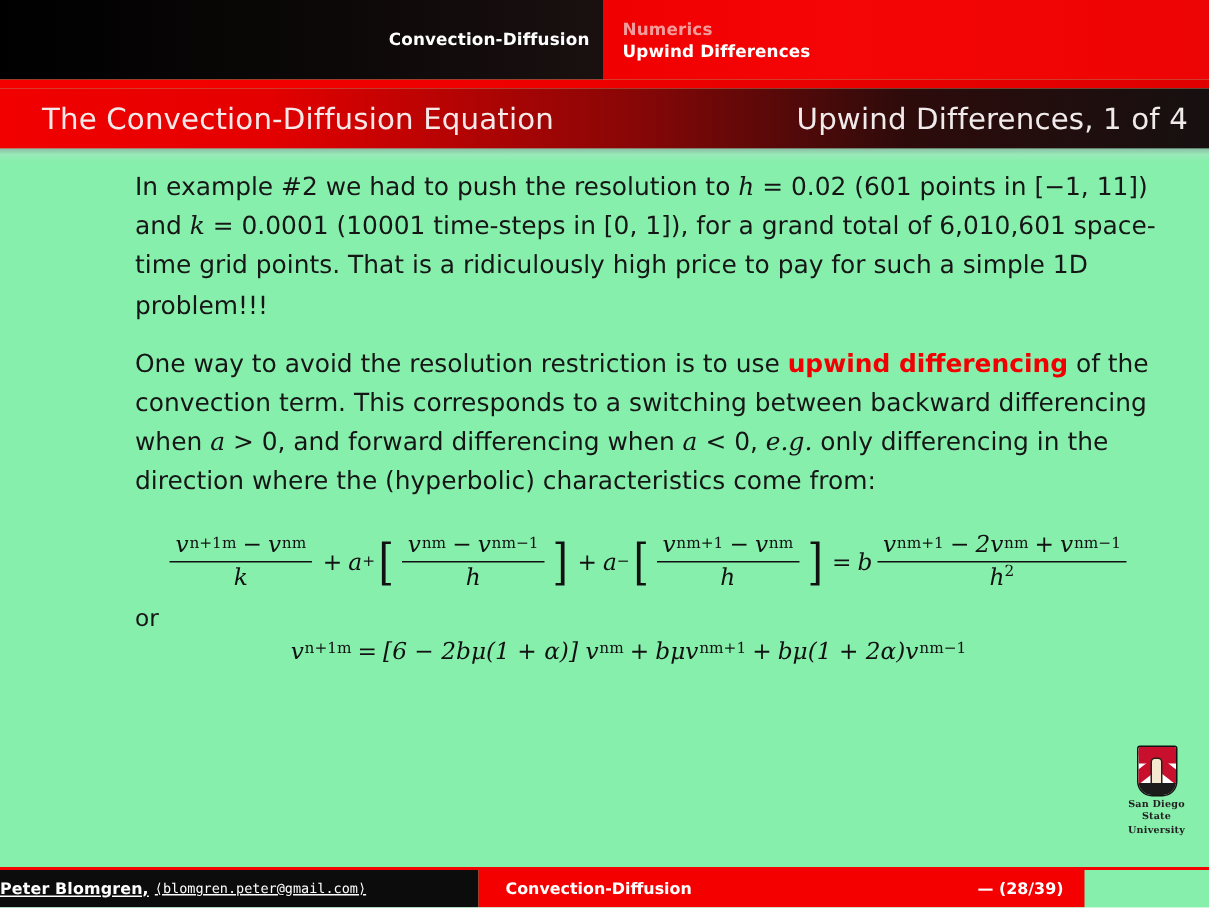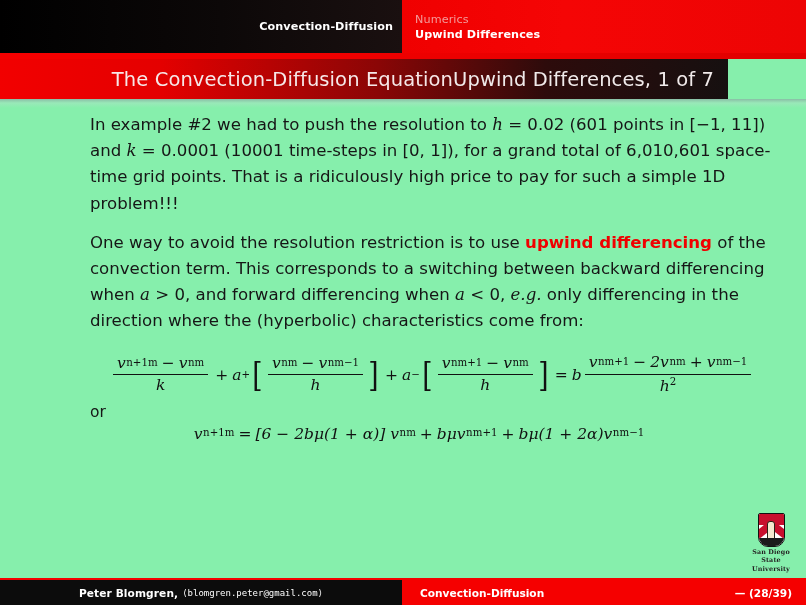--- a/index.html
+++ b/index.html
@@ -57,33 +57,33 @@
   .nav-line.active {
     color: #ffffff;
     font-weight: bold;
   }
   .nav-line.dim-left {
     color: #8a8a8a;
     font-weight: bold;
   }
   .nav-line.dim-right {
     color: #f39b9b;
-    font-weight: normal;
+    font-weight: bold;
   }
 
   
   .titlebar {
     position: absolute;
     top: 59px; left: 0;
-    width: 728px;
+    width: 806px;
     height: 40px;
     background: linear-gradient(to right, #f20000 0%, #e40000 22%, #8a0606 52%, #2d0b0b 75%, #161010 100%);
     display: flex;
     align-items: center;
-    justify-content: flex-end;
+    justify-content: space-between;
     padding: 0 14px 0 28px;
   }
   .titlebar-topline {
     position: absolute;
     top: 53px; left: 0;
     width: 806px; height: 6px;
     background: linear-gradient(to right, #f50000 0%, #ef0000 45%, #e00000 100%);
   }
   .titlebar-shadow {
     position: absolute;
@@ -216,21 +216,21 @@
     margin-left: 0.5px;
     position: relative;
     top: -0.07em;
   }
   .supsub span { white-space: nowrap; }
 
   
   .logo {
     position: absolute;
     left: 744px;
-    top: 513px;
+    top: 497px;
     width: 54px;
     height: 58px;
     text-align: center;
   }
   .logo-crest {
     width: 27px;
     height: 34px;
     margin: 0 auto;
     position: relative;
     background: #ffffff;
@@ -285,27 +285,27 @@
 
   
   .footer {
     position: absolute;
     bottom: 0; left: 0;
     width: 806px;
     height: 25px;
     display: flex;
   }
   .footer-left {
-    width: 402px;
+    width: 319px;
     height: 25px;
     background: #0c0c0c;
     display: flex;
     align-items: center;
-    justify-content: center;
     color: #ffffff;
+    text-decoration: underline;
   }
   .footer-right {
     width: 404px;
     height: 25px;
     background: #f50000;
     display: flex;
     align-items: center;
     justify-content: space-between;
     padding: 0 14px 0 18px;
     color: #ffffff;
@@ -348,21 +348,21 @@
     </div>
     <div class="nav-right">
       <div class="nav-line dim-right">Numerics</div>
       <div class="nav-line active">Upwind Differences</div>
     </div>
   </div>
 
   <div class="titlebar-topline"></div>
   <div class="titlebar">
     <div class="title-left">The Convection-Diffusion Equation</div>
-    <div class="title-right">Upwind Differences, 1 of 7</div>
+    <div class="title-right">Upwind Differences, 1 of 4</div>
   </div>
   <div class="titlebar-shadow"></div>
 
   <div class="content">
 
     <div class="para p1">
       <span>In example #2 we had to push the resolution to </span><span class="mi">h</span><span> = 0.02 (601 points in [−1, 11]) and </span><span class="mi">k</span><span> = 0.0001 (10001 time-steps in [0, 1]), for a grand total of 6,010,601 space-time grid points.  That is a ridiculously high price to pay for such a simple 1D problem!!!</span>
     </div>
 
     <div class="para p2">

